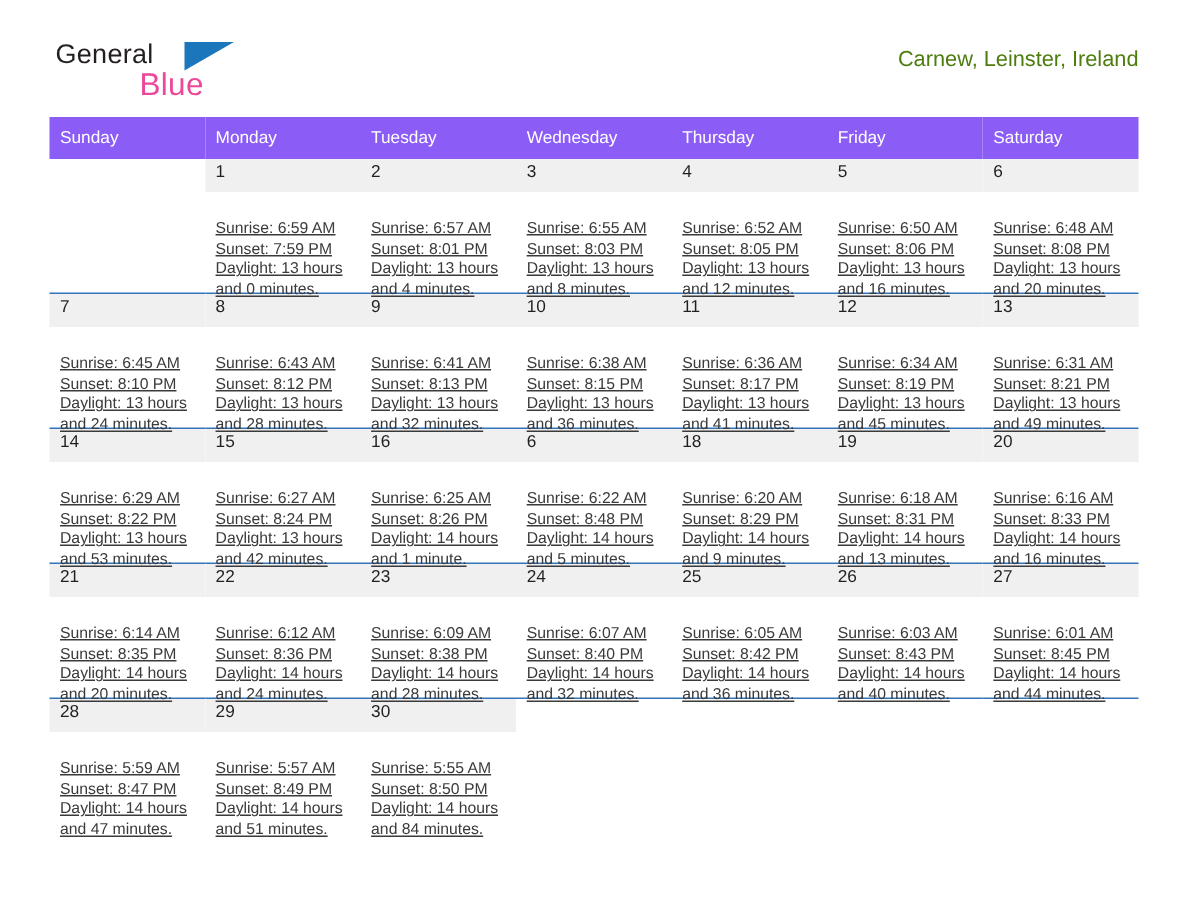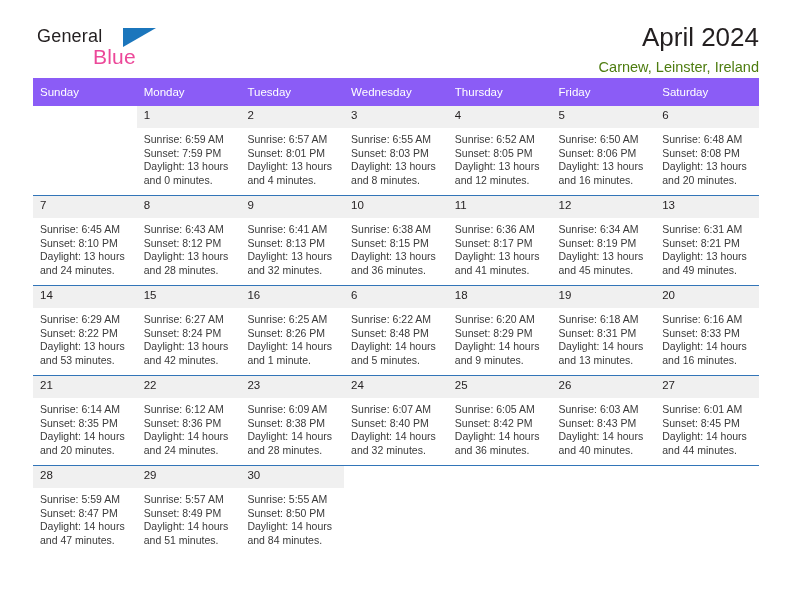--- a/index.html
+++ b/index.html
@@ -120,44 +120,44 @@
     color: #231f20;
     padding: 3px 0 3px 7px;
     height: 16px;
     box-sizing: content-box;
     line-height: 1.15;
   }
   .cell.empty .daynum {
     background: #ffffff;
   }
   .info {
-    padding: 5px 6px 0 7px;
+    padding: 18px 6px 0 7px;
     font-size: 10.5px;
     line-height: 1.30;
     color: #3a3a3a;
+    text-decoration: underline;
   }
   .info div {
     white-space: nowrap;
   }
 </style>
 </head>
 <body>
 
 <div class="page">
 
   <div class="masthead">
 
     <div class="brand">
       <span class="brand-general">General</span>
       <span class="brand-triangle"></span>
       <span class="brand-blue">Blue</span>
     </div>
 
     <div class="title-block">
-      <div class="cal-title">April 2024</div>
       <div class="cal-subtitle">Carnew, Leinster, Ireland</div>
     </div>
 
   </div>
 
   <table class="calendar">
     <thead>
       <tr>
         <th>Sunday</th>
         <th>Monday</th>

